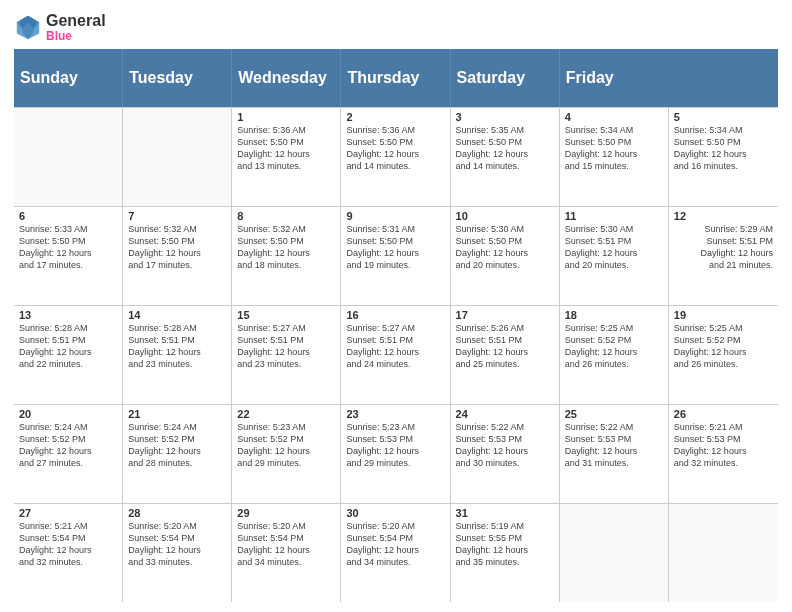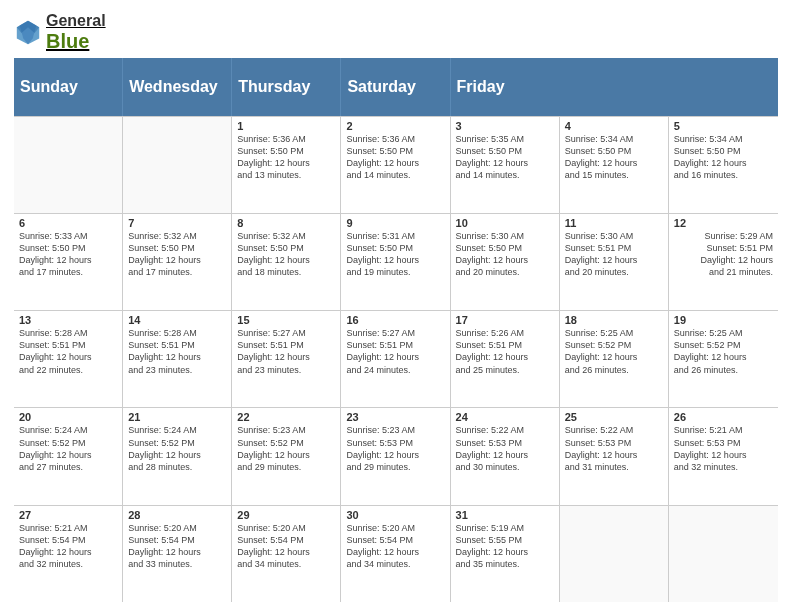--- a/index.html
+++ b/index.html
@@ -15,21 +15,20 @@
       height: 612px;
       padding: 10px 14px 10px 14px;
       display: flex;
       flex-direction: column;
     }
     .header {
       display: flex;
       justify-content: space-between;
       align-items: flex-end;
       margin-bottom: 6px;
-      text-decoration: underline;
     }
     .logo {
       display: flex;
       align-items: center;
       margin-top: 2px;
     }
     .logo-icon {
       width: 28px;
       height: 28px;
       margin-right: 4px;
@@ -107,32 +106,33 @@
 <div class="page">
   <div class="header">
     <div class="logo">
       <svg class="logo-icon" viewBox="0 0 30 30">
         <polygon points="15,3 27,10 27,22 15,28 3,22 3,10" fill="#4a90c4" opacity="0.85"></polygon>
         <polygon points="15,3 24,8 20,22 15,28 10,22 6,8" fill="#3a7ab5" opacity="0.6"></polygon>
         <polygon points="15,3 27,10 22,16 15,10 8,16 3,10" fill="#2a6aa5" opacity="0.5"></polygon>
       </svg>
       <div>
         <div style="font-size:16px;font-weight:bold;color:#333;line-height:1.1;">General</div>
-        <div style="font-size:20px;font-weight:bold;color:#4d7c0f;line-height:1.1;">Blue</div>
+        <div style="font-size:12px;font-weight:bold;color:#ec4899;line-height:1.1;">Blue</div>
       </div>
     </div>
     <div class="header-right">
       <div class="month-title"></div>
       <div class="location"></div>
     </div>
   </div>
 
   <div class="calendar">
     <div class="cal-header">
     <div class="cal-header-cell">Sunday</div>
+        <div class="cal-header-cell">Tuesday</div>
         <div class="cal-header-cell">Wednesday</div>
         <div class="cal-header-cell">Thursday</div>
         <div class="cal-header-cell">Saturday</div>
         <div class="cal-header-cell">Friday</div>
       </div>
     <div class="cal-body">
     <div class="cal-row" style="border-top: 1px solid rgb(204, 204, 204);">
           <div class="cal-cell empty"></div>
           <div class="cal-cell empty"></div>
           <div class="cal-cell">

